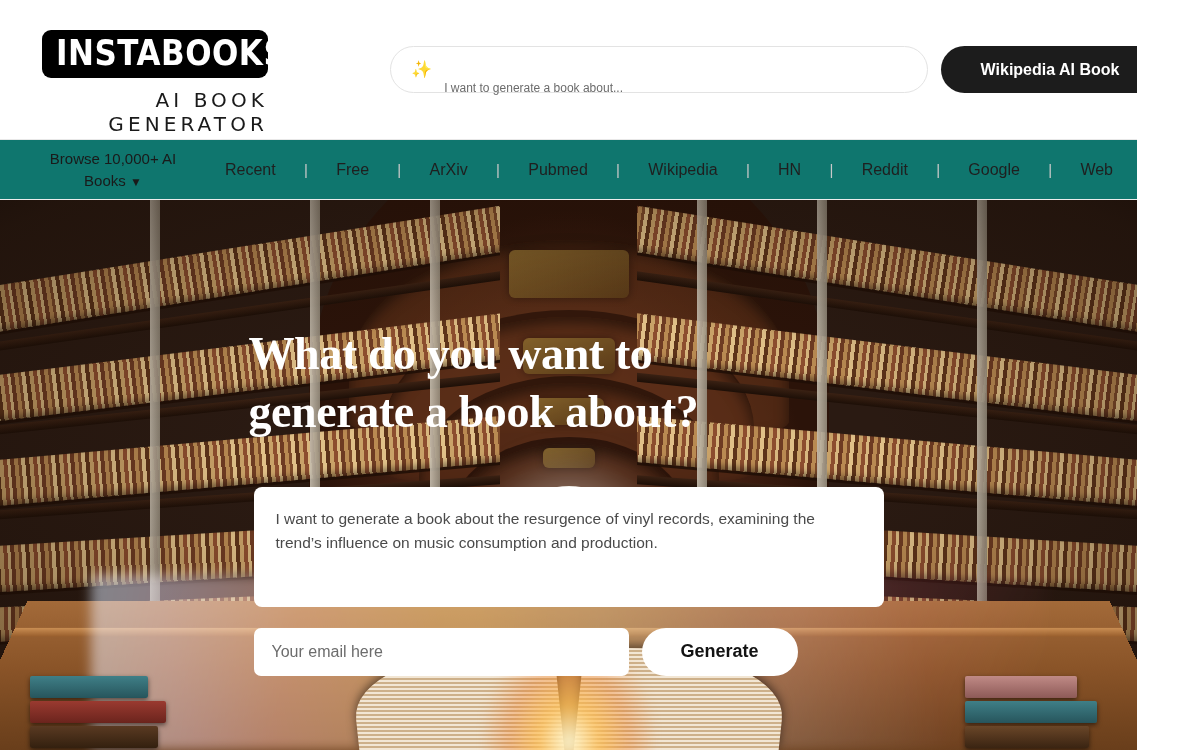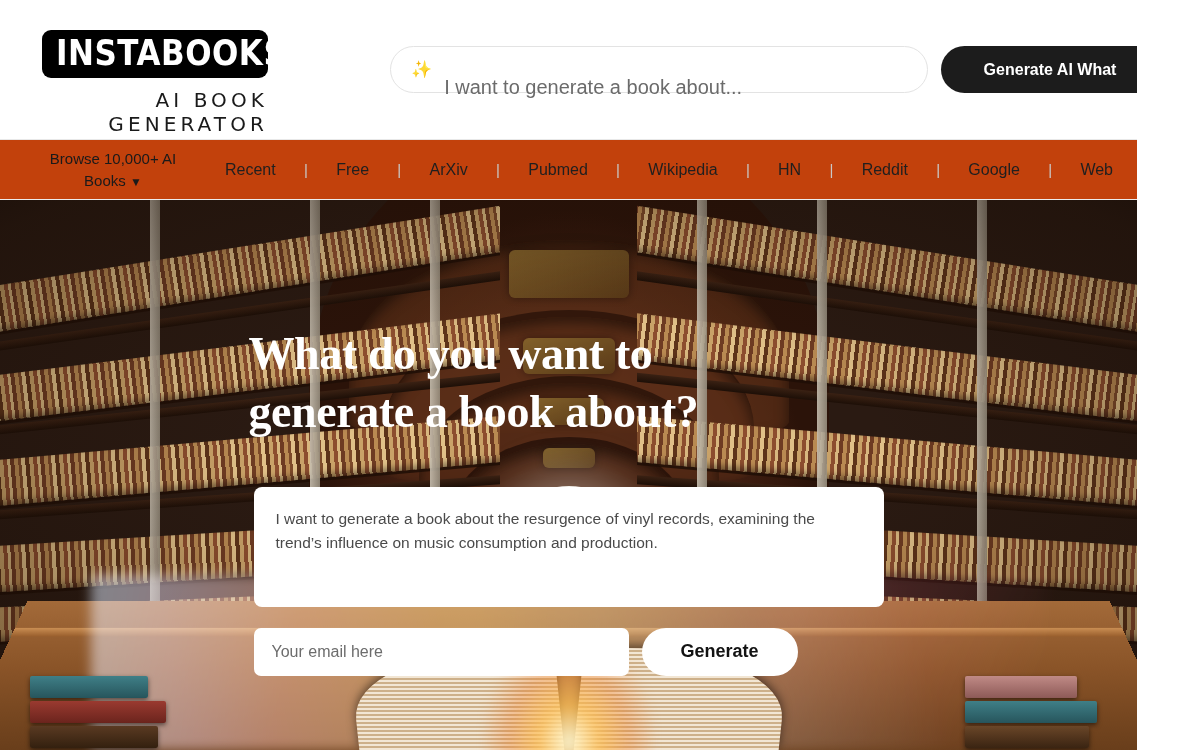--- a/index.html
+++ b/index.html
@@ -68,21 +68,21 @@
     gap: 12px;
   }
   .sparkle-icon {
     font-size: 17px;
     line-height: 1;
     flex: 0 0 auto;
     color: #efc14a;
   }
   .search-input {
     border: none; outline: none;
-    font-size: 20px;
+    font-size: 12px;
     color: #3a3a3a;
     background: transparent;
     width: 100%;
     font-family: "Liberation Sans", sans-serif;
     margin-top: 36px;
   }
   .search-input::placeholder { color: #6b6b6b; }
 
   .gen-ai-btn {
     position: absolute;
@@ -95,21 +95,21 @@
     font-size: 16px;
     font-weight: 700;
     cursor: pointer;
     font-family: "Liberation Sans", sans-serif;
   }
 
   
   .navbar {
     position: relative;
     height: 60px;
-    background: #c2410c;
+    background: #0f766e;
     display: flex;
     align-items: center;
     border-bottom: 1px solid #ececec;
   }
   .browse-link {
     position: absolute;
     left: 38px;
     width: 150px;
     text-align: center;
     font-size: 15px;
@@ -386,21 +386,21 @@
         <span class="logo-badge-text">INSTABOOKS</span>
       </div>
       <div class="logo-sub">AI BOOK GENERATOR</div>
     </div>
 
     <div class="search-wrap">
       <span class="sparkle-icon">✨</span>
       <input class="search-input" type="text" placeholder="I want to generate a book about..." style="">
     </div>
 
-    <button class="gen-ai-btn">Generate AI What</button>
+    <button class="gen-ai-btn">Wikipedia AI Book</button>
   </header>
 
   <nav class="navbar">
     <div class="browse-link">
       <span>Browse 10,000+ AI Books</span>
       <span class="browse-caret">▼</span>
     </div>
     <div class="nav-items">
       <div class="nav-item">Recent</div>
       <div class="nav-sep">|</div>

